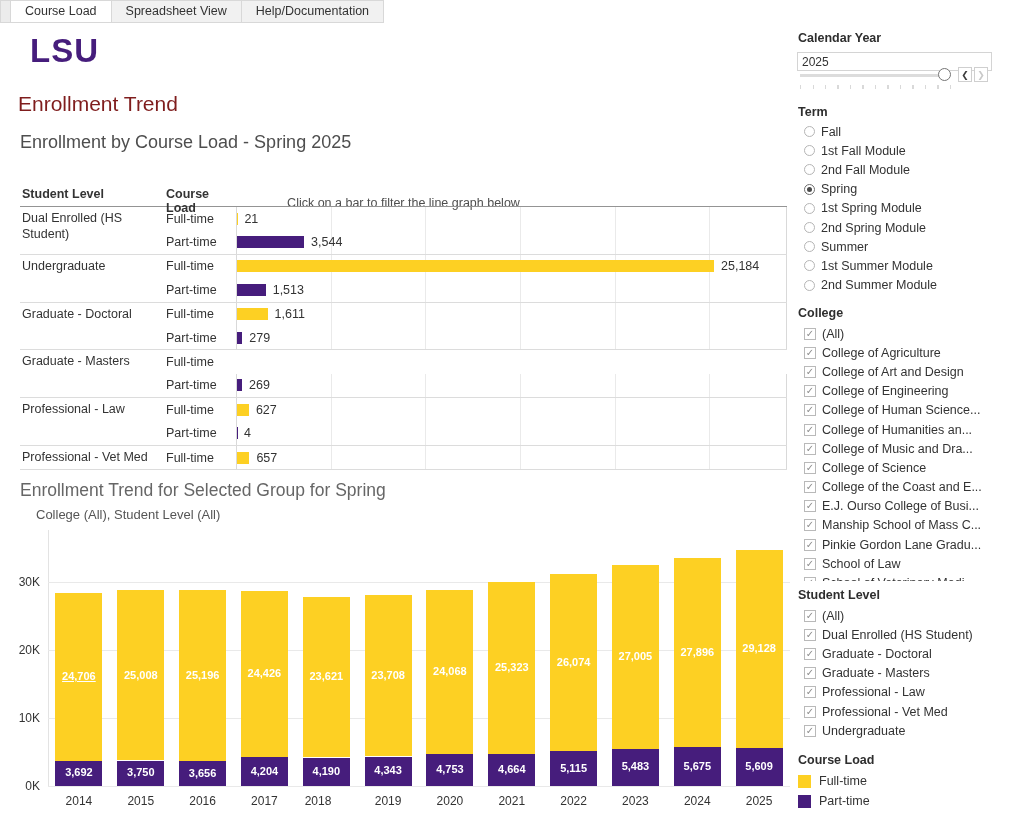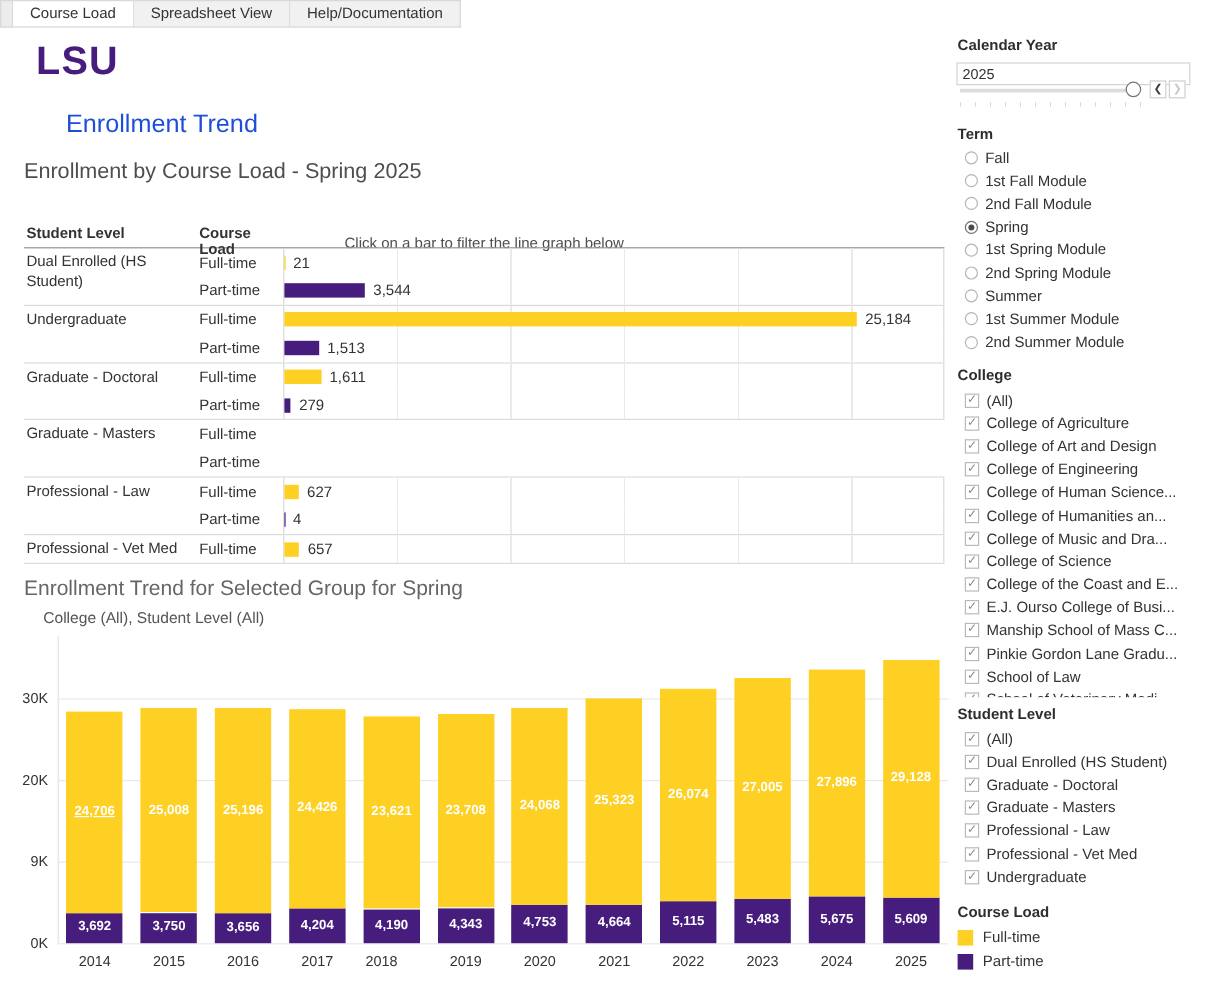--- a/index.html
+++ b/index.html
@@ -8,21 +8,21 @@
   #root{position:relative;width:1009px;height:828px;background:#fff;overflow:hidden;}
 
   
   .tabbar{position:absolute;top:0;left:0;height:23px;display:flex;align-items:stretch;}
   .tab-spacer{width:11px;background:#ececec;border:1px solid #d8d8d8;}
   .tab{padding:3px 14px 0 14px;font-size:12.5px;color:#333;background:#f1f1f1;border:1px solid #d8d8d8;border-left:none;cursor:pointer;white-space:nowrap;}
   .tab.active{background:#fff;}
 
   
   .logo{position:absolute;left:30px;top:34px;font-size:33px;font-weight:800;letter-spacing:1px;line-height:1;}
-  .page-title{position:absolute;left:18px;top:92px;font-size:21px;font-weight:500;color:#1d4ed8;margin-left:37px;}
+  .page-title{position:absolute;left:18px;top:92px;font-size:21px;font-weight:500;color:#7f1d1d;}
   .table-title{position:absolute;left:20px;top:132px;font-size:18px;font-weight:400;color:#4e4e4e;}
   .table-subtitle{position:absolute;left:20px;top:160px;width:767px;text-align:center;font-size:12.5px;color:#4e4e4e;margin-top:36px;}
 
   
   .bar-table{position:absolute;left:20px;top:187px;width:767px;font-size:12.5px;}
   .bt-header{display:flex;height:20px;font-weight:bold;border-bottom:1px solid #949494;}
   .bt-h1{width:146px;padding-left:2px;}
   .bt-h2{width:70px;}
   .bt-group{display:flex;border-bottom:1px solid #dcdcdc;}
   .bt-level{width:146px;padding:4px 6px 0 2px;line-height:1.25;color:#333;}
@@ -150,20 +150,24 @@
           </div>
         </div>
         <div class="bt-group">
           <div class="bt-level">Graduate - Masters</div>
           <div class="bt-rows">
             <div class="bt-row">
               <div class="bt-load">Full-time</div>
             </div>
             <div class="bt-row">
               <div class="bt-load">Part-time</div>
+              <div class="bt-cell">
+                <div class="bt-bar" style="width: 5.1px; background: rgb(70, 29, 124);"></div>
+                <span class="bt-val" style="left: 12.1px;">269</span>
+              </div>
             </div>
           </div>
         </div>
         <div class="bt-group">
           <div class="bt-level">Professional - Law</div>
           <div class="bt-rows">
             <div class="bt-row">
               <div class="bt-load">Full-time</div>
               <div class="bt-cell">
                 <div class="bt-bar" style="width: 11.9px; background: rgb(253, 208, 35);"></div>
@@ -194,21 +198,21 @@
       </div>
   </div>
 
   <div class="trend-title">Enrollment Trend for Selected Group for Spring</div>
   <div class="trend-subtitle">College (All), Student Level (All)</div>
   <div class="trend-plot">
     <div class="axis-v"></div>
   <div class="grid-h" style="top: 256px; left: 48px; width: 742px;"></div>
       <div class="y-tick" style="top: 249px;">0K</div>
       <div class="grid-h" style="top: 188px; left: 48px; width: 742px;"></div>
-      <div class="y-tick" style="top: 181px;">9K</div>
+      <div class="y-tick" style="top: 181px;">10K</div>
       <div class="grid-h" style="top: 120px; left: 48px; width: 742px;"></div>
       <div class="y-tick" style="top: 113px;">20K</div>
       <div class="grid-h" style="top: 52px; left: 48px; width: 742px;"></div>
       <div class="y-tick" style="top: 45px;">30K</div>
       <div class="tb-seg" style="left: 55.4px; width: 47px; top: 230.9px; height: 25.1px; background: rgb(70, 29, 124);"></div>
       <div class="tb-seg" style="left: 55.4px; width: 47px; top: 62.9px; height: 168px; background: rgb(253, 208, 35);"></div>
       <div class="tb-label" style="left: 55.4px; width: 47px; top: 139.9px; text-decoration: underline;">24,706</div>
       <div class="tb-label" style="left: 55.4px; width: 47px; top: 236.4px;">3,692</div>
       <div class="x-tick" style="left: 48.9px;">2014</div>
       <div class="tb-seg" style="left: 117.3px; width: 47px; top: 230.5px; height: 25.5px; background: rgb(70, 29, 124);"></div>

